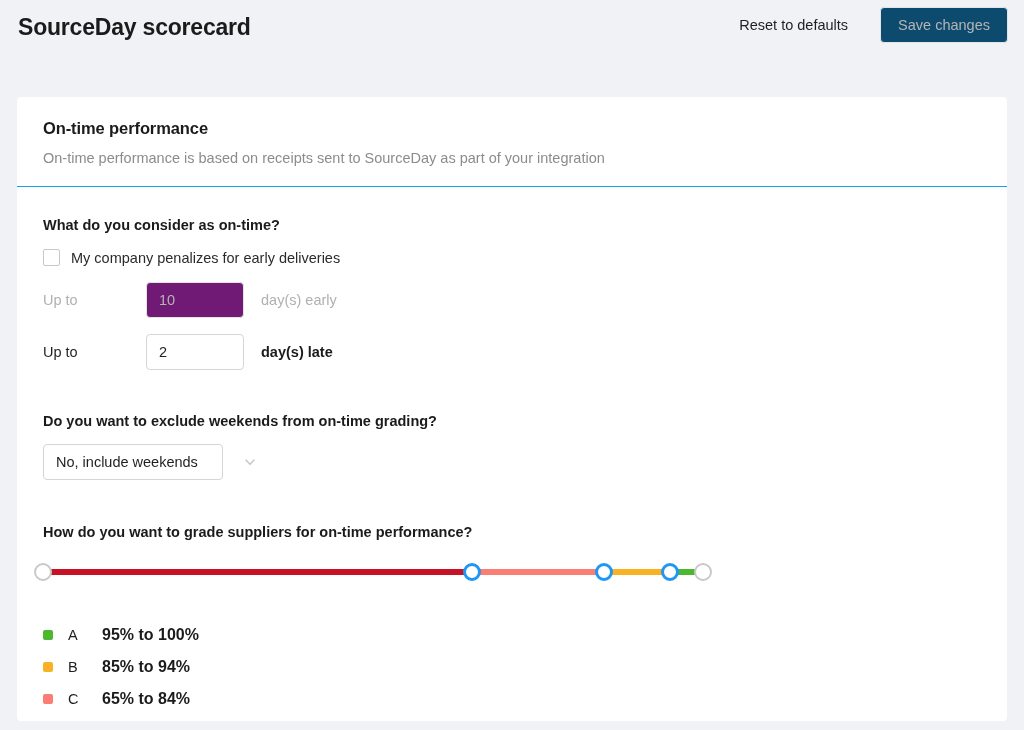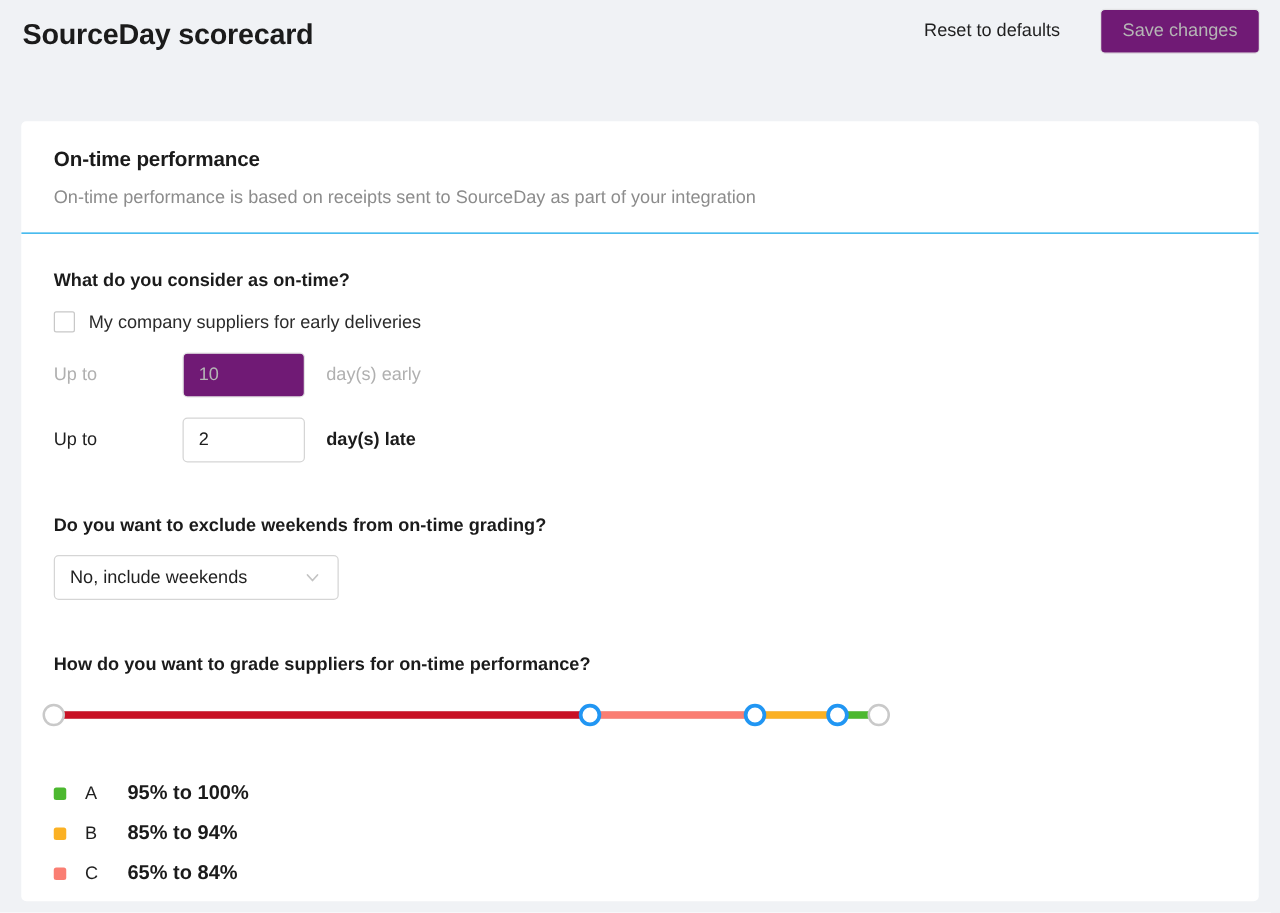--- a/index.html
+++ b/index.html
@@ -67,21 +67,21 @@
     font-size: 14.5px;
     color: #1f1f1f;
     cursor: pointer;
     user-select: none;
     padding-bottom: 1px;
   }
   .save-button {
     font-family: "Liberation Sans", sans-serif;
     font-size: 14.5px;
     color: #b5b5b5;
-    background: #701a75;
+    background: #0c4a6e;
     border: 1px solid #e3e4e6;
     border-radius: 4px;
     padding: 9px 17px;
     cursor: default;
     white-space: nowrap;
   }
 
   
   .card {
     position: absolute;
@@ -185,21 +185,21 @@
 
   
   .q2 { padding-top: 43px; }
   .select-wrap {
     margin-top: 15px;
     position: relative;
     width: 226px;
     height: 36px;
   }
   .select-box {
-    width: 228px;
+    width: 180px;
     height: 36px;
     box-sizing: border-box;
     border: 1px solid #d5d5d5;
     border-radius: 4px;
     background: #fff;
     display: flex;
     align-items: center;
     padding: 0 12px;
     font-size: 14.5px;
     color: #1f1f1f;
@@ -305,21 +305,21 @@
     <div class="card-subtitle">On-time performance is based on receipts sent to SourceDay as part of your integration</div>
   </div>
 
   <div class="card-body">
 
     <div class="q1">
       <div class="section-label">What do you consider as on-time?</div>
 
       <div class="checkbox-row">
         <span class="checkbox"></span>
-        <span class="checkbox-label">My company suppliers for early deliveries</span>
+        <span class="checkbox-label">My company penalizes for early deliveries</span>
       </div>
 
       <div class="day-row row-disabled">
         <span class="prefix">Up to</span>
         <input class="day-input" type="text" disabled="" value="10" style="">
         <span class="suffix">day(s) early</span>
       </div>
 
       <div class="day-row row-enabled">
         <span class="prefix">Up to</span>

